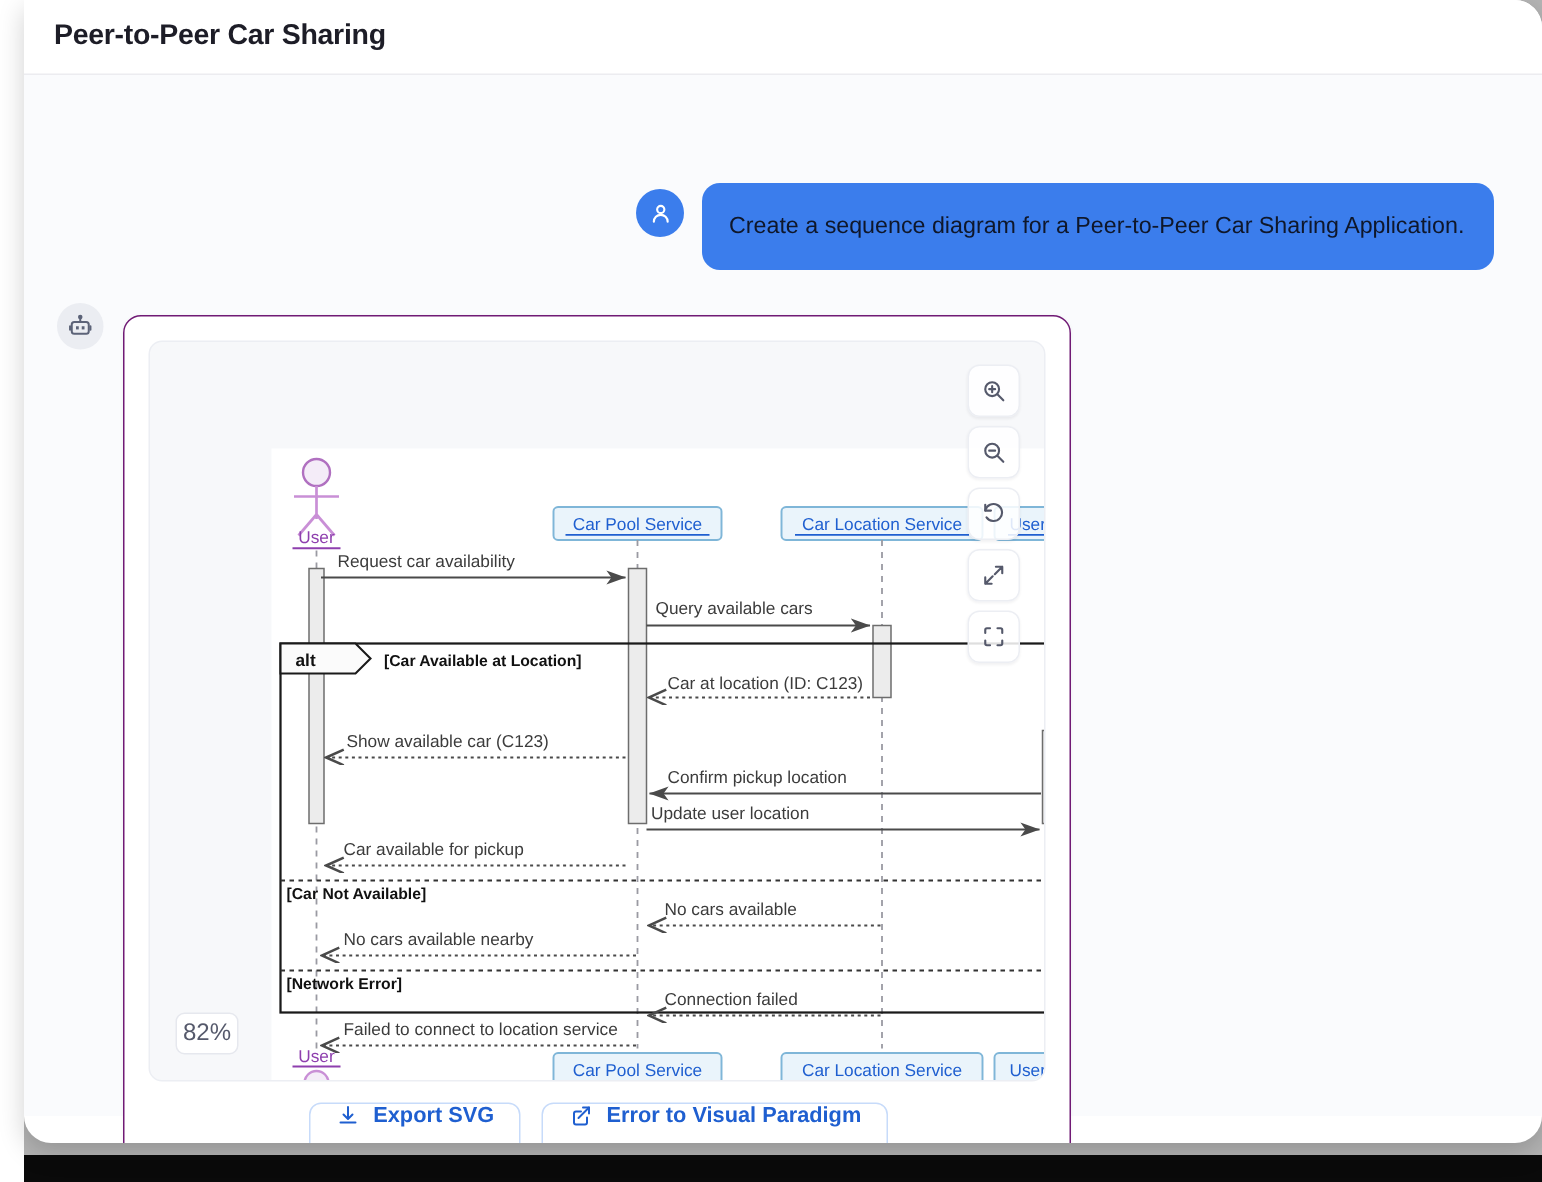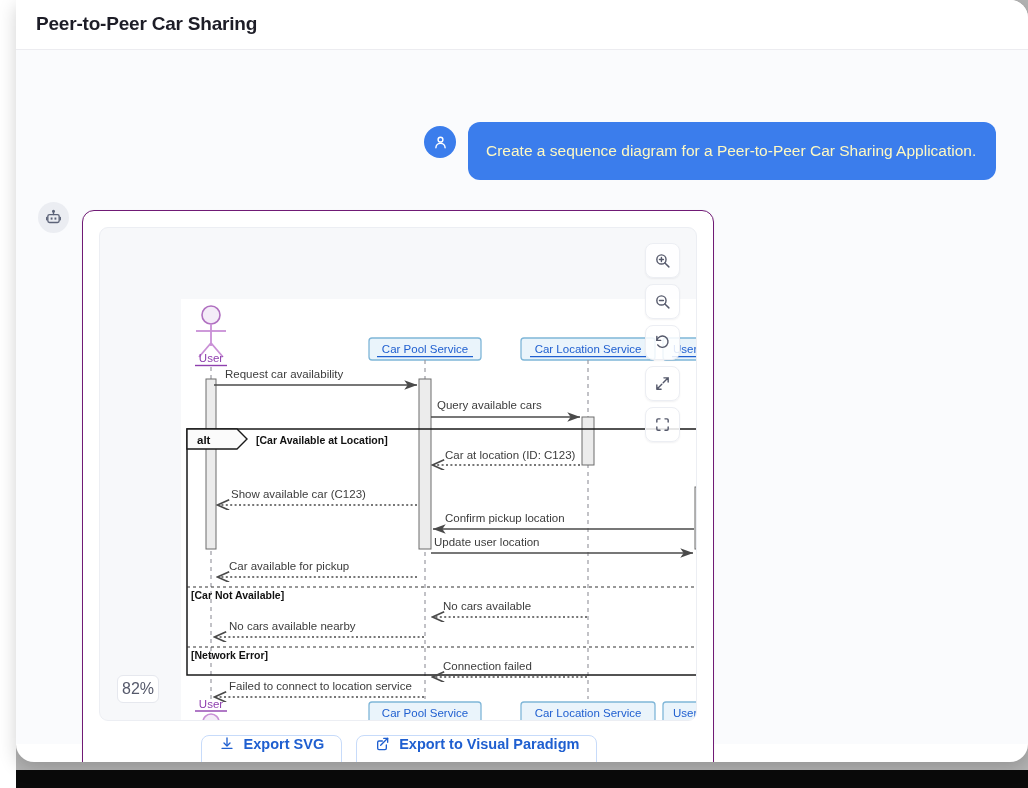--- a/index.html
+++ b/index.html
@@ -61,21 +61,21 @@
     position: absolute; left: 408px; top: 76px;
     width: 32px; height: 32px; border-radius: 50%;
     background: #3b7dec;
     display: flex; align-items: center; justify-content: center;
   }
   .user-bubble {
     position: absolute; left: 452px; top: 72px;
     width: 528px; min-height: 58px;
     background: #3b7dec;
     border-radius: 12px;
-    color: #fef9c3;
+    color: #0f172a;
     font-size: 15.5px;
     display: flex; align-items: center;
     padding: 0 18px;
     box-sizing: border-box;
     line-height: 1.35;
   }
 
   
   .bot-avatar {
     position: absolute; left: 22px; top: 152px;
@@ -367,19 +367,19 @@
               <path d="M4.5 18.5h15"></path>
             </svg>
             <span>Export SVG</span>
           </div>
           <div class="act-btn">
             <svg width="16" height="16" viewBox="0 0 24 24" fill="none" stroke="#1f5fd0" stroke-width="2" stroke-linecap="round" stroke-linejoin="round">
               <path d="M18.5 13.5v5a2 2 0 0 1-2 2h-9a2 2 0 0 1-2-2v-9a2 2 0 0 1 2-2h5"></path>
               <path d="M14.5 3.5h6v6"></path>
               <path d="M10 14 20.5 3.5"></path>
             </svg>
-            <span>Export to Visual Paradigm</span>
+            <span>Error to Visual Paradigm</span>
           </div>
         </div>
       </div>
     </div>
   </div>
 </div>
 
 </body></html>

